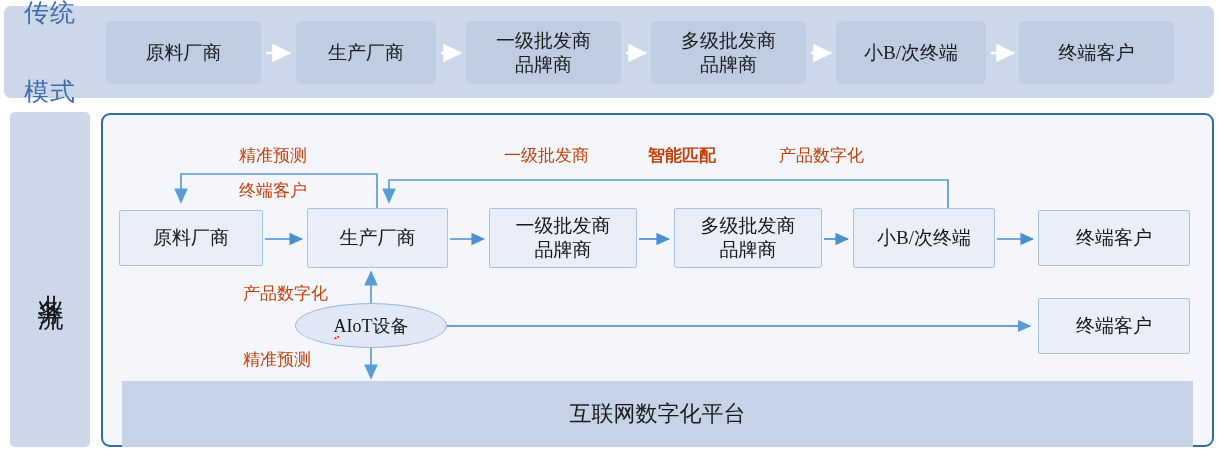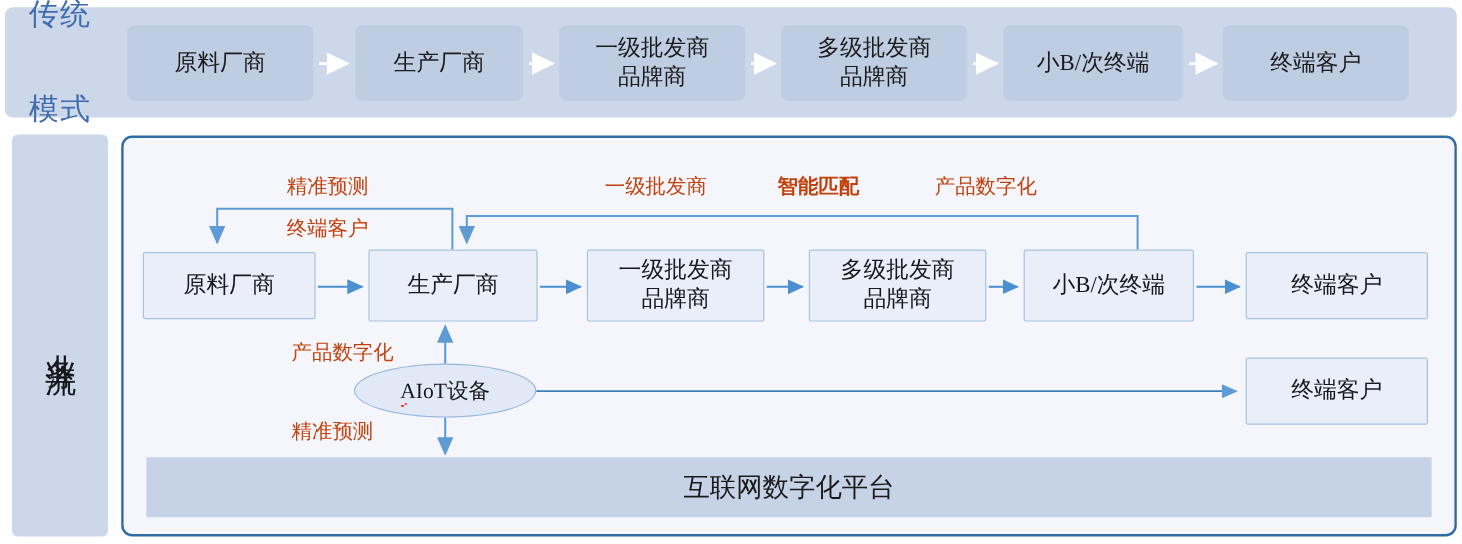--- a/index.html
+++ b/index.html
@@ -102,21 +102,21 @@
     position:absolute;left:0;right:34px;bottom:-1px;height:3px;
     background-image:
       radial-gradient(circle at 1.5px 2.6px, #ff2a2a 1.3px, transparent 1.5px),
       radial-gradient(circle at 4.5px 0.4px, #ff2a2a 1.3px, transparent 1.5px);
     background-size:6px 3px;
     background-repeat:repeat-x;
   }
 
   
   #platform{
-    left:122px;top:381px;width:1071px;height:50px;
+    left:122px;top:381px;width:1071px;height:66px;
     background:#c6d2e6;
     display:flex;align-items:center;justify-content:center;
     color:#1b1b1b;
     font-size:22px;
   }
 
   svg.ov{position:absolute;left:0;top:0;width:1218px;height:453px;pointer-events:none;}
 </style>
 </head>
 <body>

